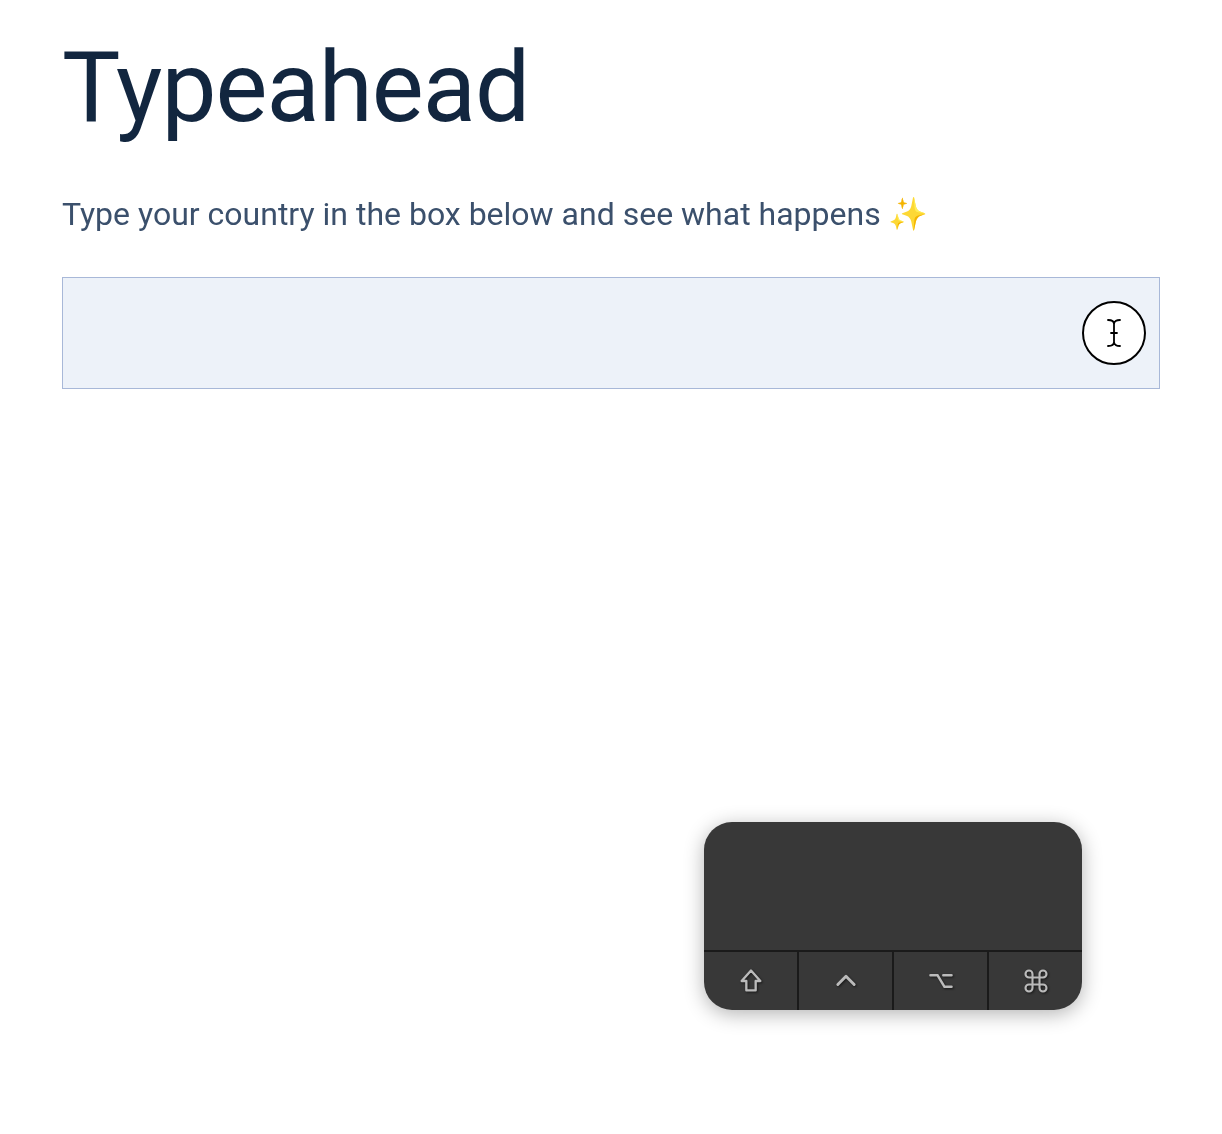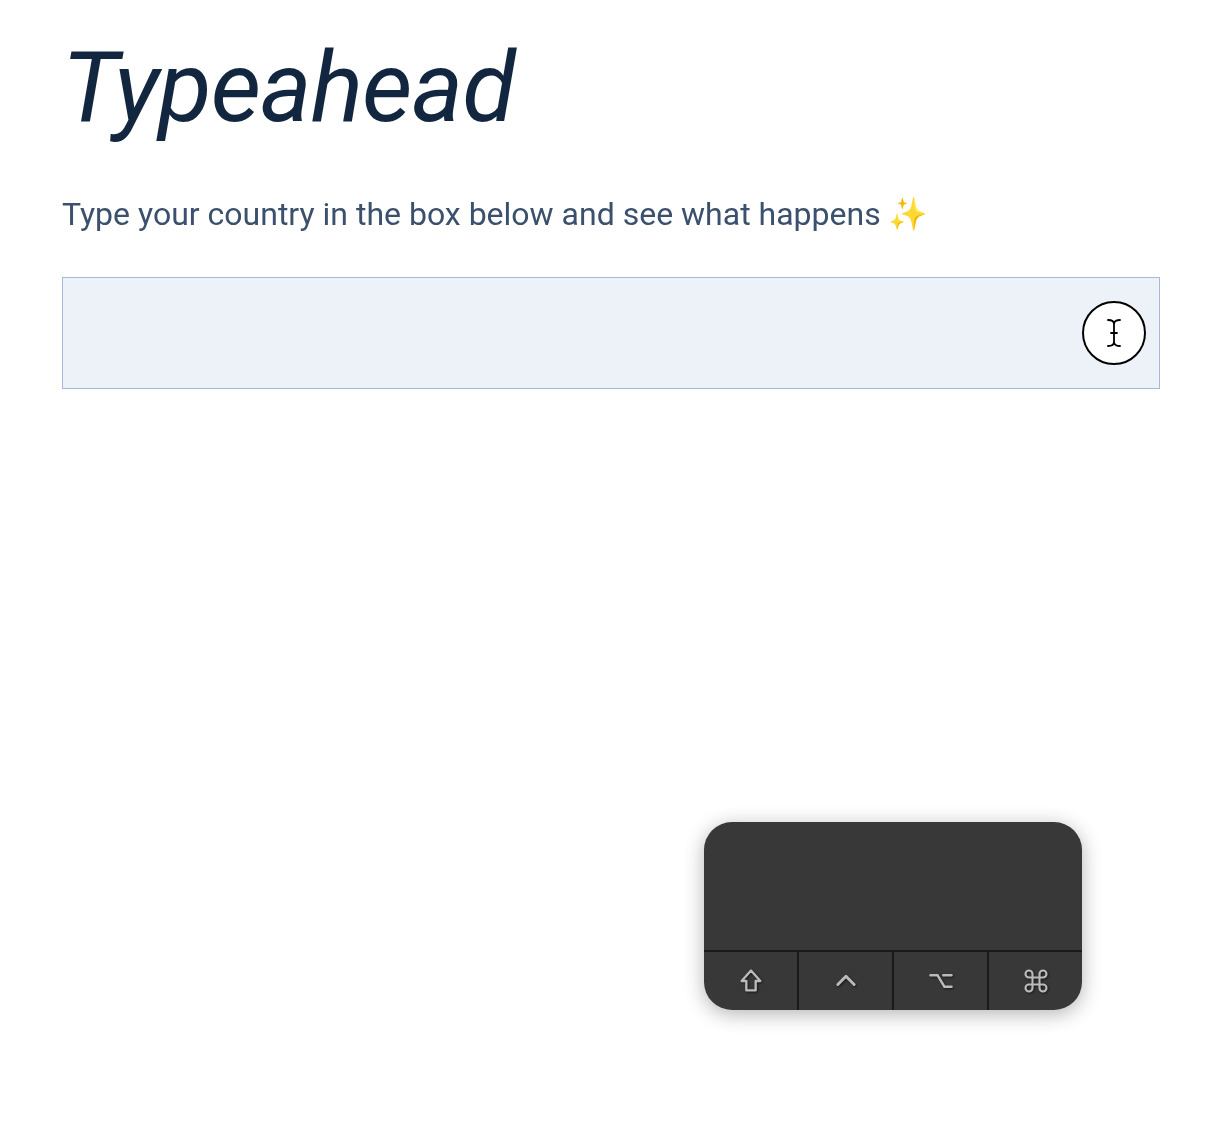--- a/index.html
+++ b/index.html
@@ -13,21 +13,20 @@
       width: 1222px;
       height: 1134px;
       position: relative;
     }
     .page-heading {
       font-size: 98px;
       font-weight: 400;
       color: #12263f;
       padding: 30px 62px 0 62px;
       letter-spacing: -1px;
-      font-style: italic;
     }
     .instruction {
       font-size: 32px;
       color: #3b506c;
       padding: 50px 41px 0 62px;
       font-weight: 400;
     }
     .sparkle {
       display: inline-block;
     }

